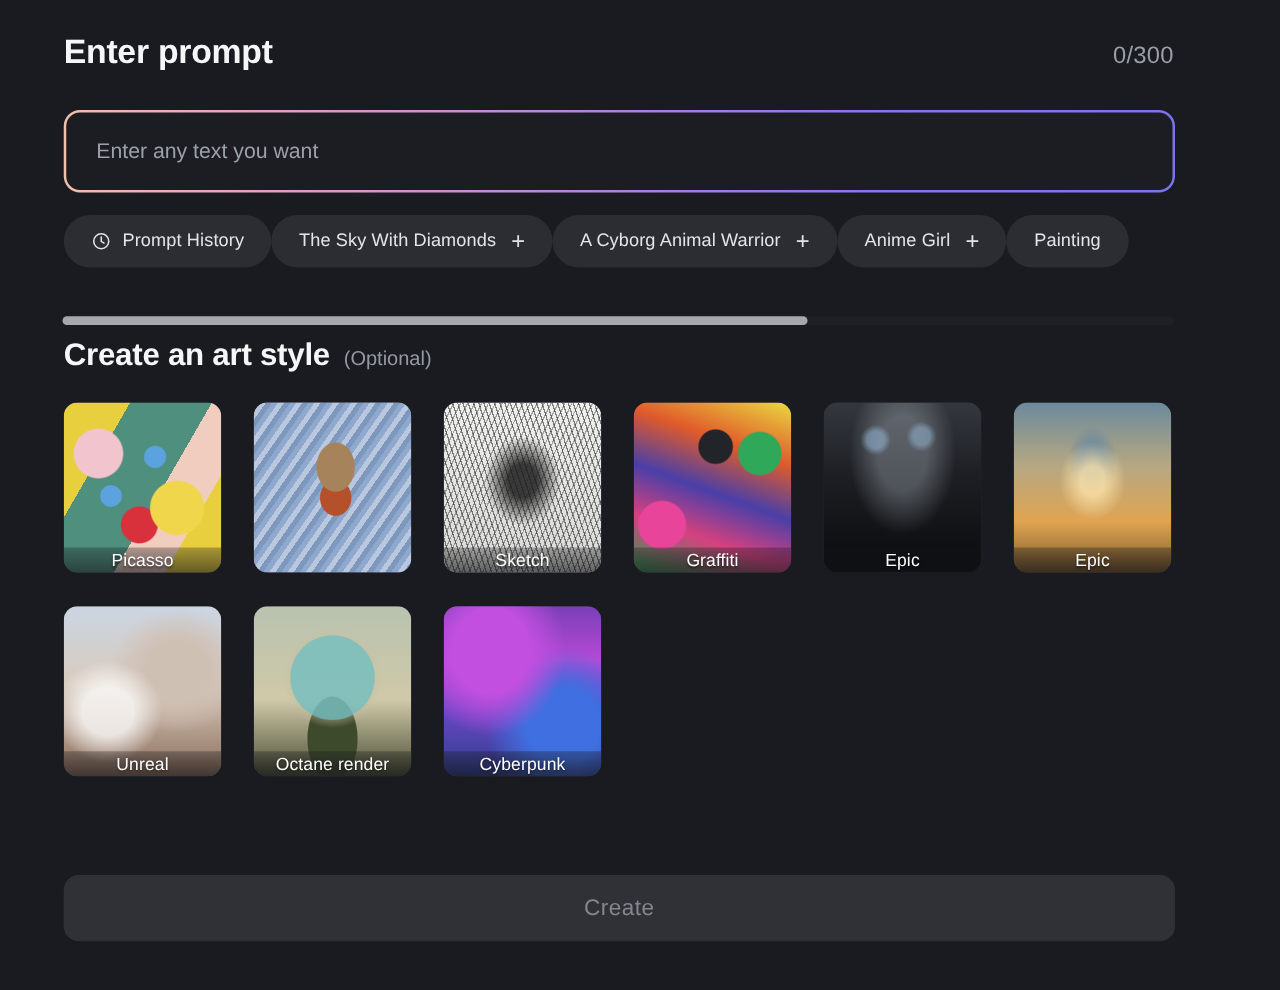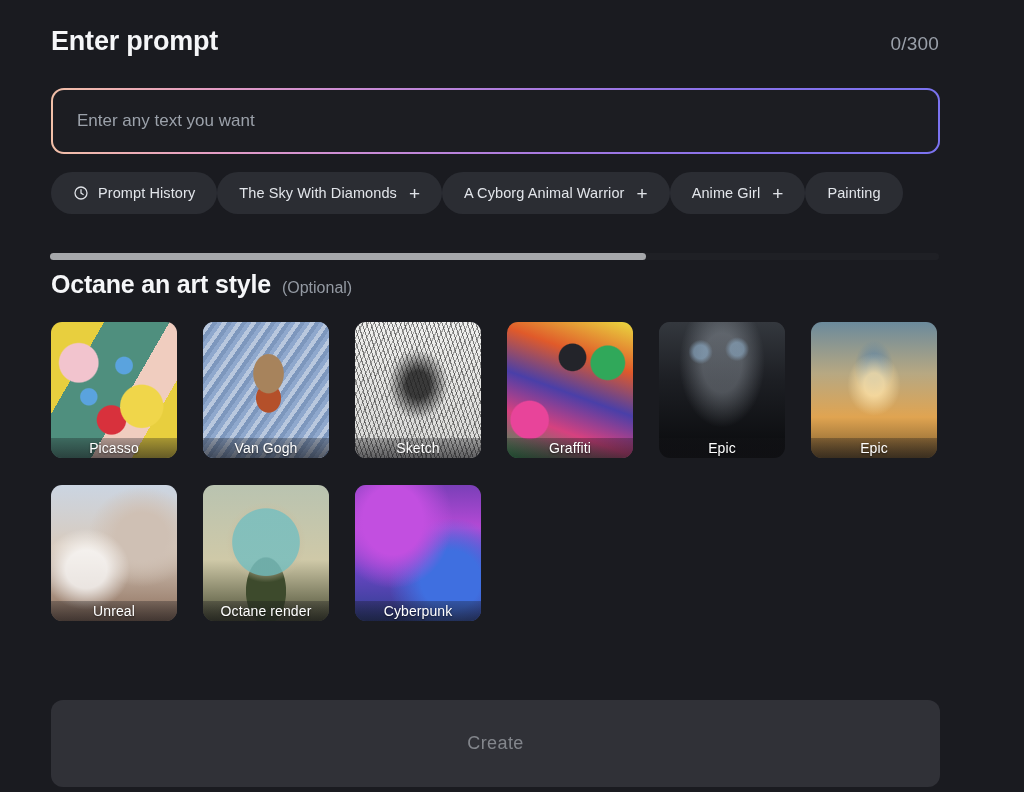--- a/index.html
+++ b/index.html
@@ -191,21 +191,21 @@
     letter-spacing: 0.1px;
     text-shadow: 0 1px 2px rgba(0,0,0,0.55);
   }
 
   
   .create-btn {
     position: absolute;
     left: 51px;
     top: 700px;
     width: 889px;
-    height: 87px;
+    height: 53px;
     border-radius: 12px;
     background: #303137;
     border: none;
     display: flex;
     align-items: center;
     justify-content: center;
     font-family: "Liberation Sans", sans-serif;
     font-size: 18px;
     color: #83868c;
     letter-spacing: 0.4px;
@@ -255,32 +255,31 @@
           <span class="chip-label">Painting</span>
         </div>
       </div>
   </div>
 
   <div class="scroll-track">
     <div class="scroll-thumb" style="width: 67%;"></div>
   </div>
 
   <div class="section-head">
-    <div class="section-title">Octane an art style</div>
+    <div class="section-title">Create an art style</div>
     <div class="section-optional">(Optional)</div>
   </div>
 
   <div class="styles-grid">
       <div class="style-tile">
         <div class="tile-art" style="background: radial-gradient(circle at 22% 30%, rgb(242, 196, 206) 0px, rgb(242, 196, 206) 14%, transparent 15%), radial-gradient(circle at 30% 55%, rgb(90, 163, 222) 0px, rgb(90, 163, 222) 7%, transparent 8%), radial-gradient(circle at 58% 32%, rgb(90, 163, 222) 0px, rgb(90, 163, 222) 7%, transparent 8%), radial-gradient(circle at 72% 62%, rgb(240, 214, 74) 0px, rgb(240, 214, 74) 17%, transparent 18%), radial-gradient(circle at 48% 72%, rgb(216, 49, 60) 0px, rgb(216, 49, 60) 12%, transparent 13%), linear-gradient(120deg, rgb(232, 207, 62) 0%, rgb(232, 207, 62) 26%, rgb(79, 143, 126) 26%, rgb(79, 143, 126) 58%, rgb(240, 205, 191) 58%, rgb(240, 205, 191) 78%, rgb(232, 207, 62) 78%);"></div>
         <div class="tile-label">Picasso</div>
       </div>
       <div class="style-tile">
         <div class="tile-art" style="background: radial-gradient(at 52% 38%, rgb(167, 131, 92) 0px, rgb(167, 131, 92) 16%, transparent 17%), radial-gradient(at 52% 56%, rgb(180, 80, 42) 0px, rgb(180, 80, 42) 13%, transparent 14%), repeating-linear-gradient(125deg, rgb(143, 168, 205) 0px, rgb(143, 168, 205) 4px, rgb(185, 200, 222) 4px, rgb(185, 200, 222) 8px, rgb(125, 151, 189) 8px, rgb(125, 151, 189) 12px), linear-gradient(rgb(157, 180, 212), rgb(107, 127, 155));"></div>
-        <div class="tile-label">Van Gogh</div>
       </div>
       <div class="style-tile">
         <div class="tile-art" style="background: repeating-linear-gradient(72deg, rgba(30, 30, 30, 0.55) 0px, rgba(30, 30, 30, 0.55) 1px, transparent 1px, transparent 4px), repeating-linear-gradient(-64deg, rgba(40, 40, 40, 0.38) 0px, rgba(40, 40, 40, 0.38) 1px, transparent 1px, transparent 5px), radial-gradient(at 50% 46%, rgb(58, 58, 58) 0px, rgb(58, 58, 58) 13%, transparent 34%), linear-gradient(rgb(240, 240, 238), rgb(216, 216, 214));"></div>
         <div class="tile-label">Sketch</div>
       </div>
       <div class="style-tile">
         <div class="tile-art" style="background: radial-gradient(circle at 18% 72%, rgb(232, 68, 154) 0px, rgb(232, 68, 154) 13%, transparent 14%), radial-gradient(circle at 80% 30%, rgb(48, 168, 90) 0px, rgb(48, 168, 90) 12%, transparent 13%), radial-gradient(circle at 52% 26%, rgb(35, 36, 42) 0px, rgb(35, 36, 42) 11%, transparent 12%), linear-gradient(200deg, rgb(234, 217, 63) 0%, rgb(224, 90, 42) 28%, rgb(74, 63, 168) 52%, rgb(214, 65, 127) 74%, rgb(47, 155, 82) 100%);"></div>
         <div class="tile-label">Graffiti</div>
       </div>
       <div class="style-tile">

